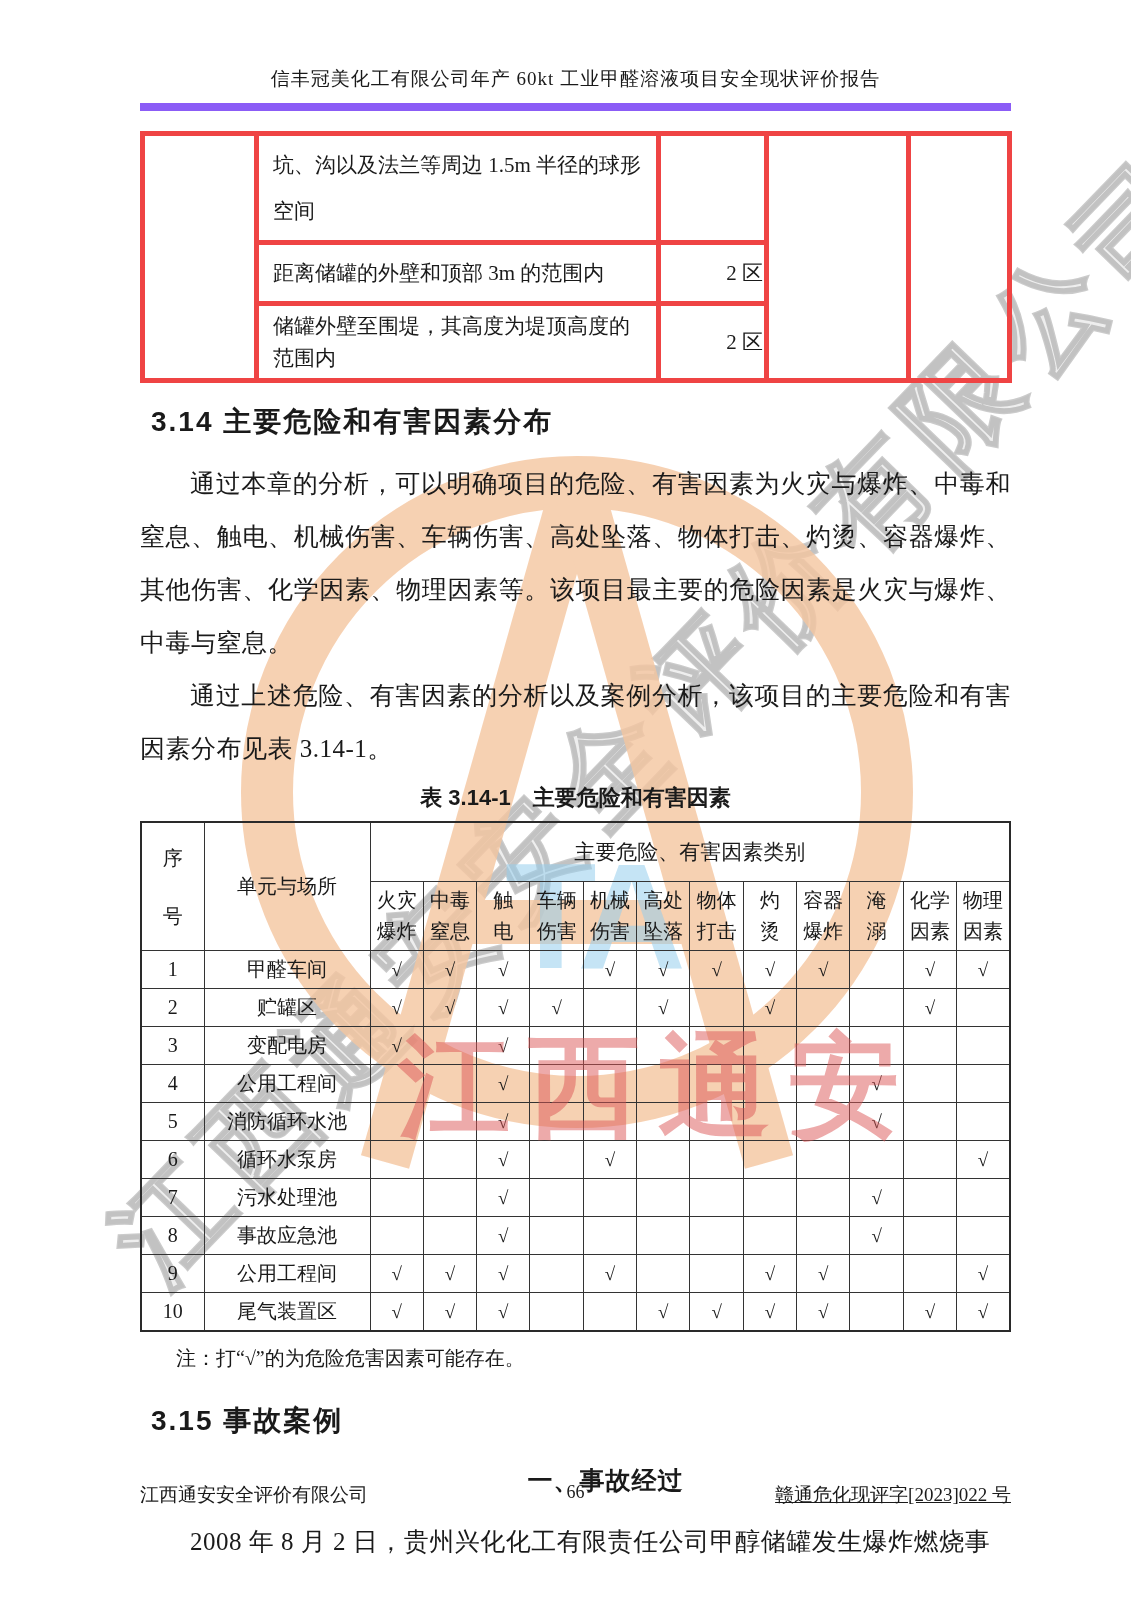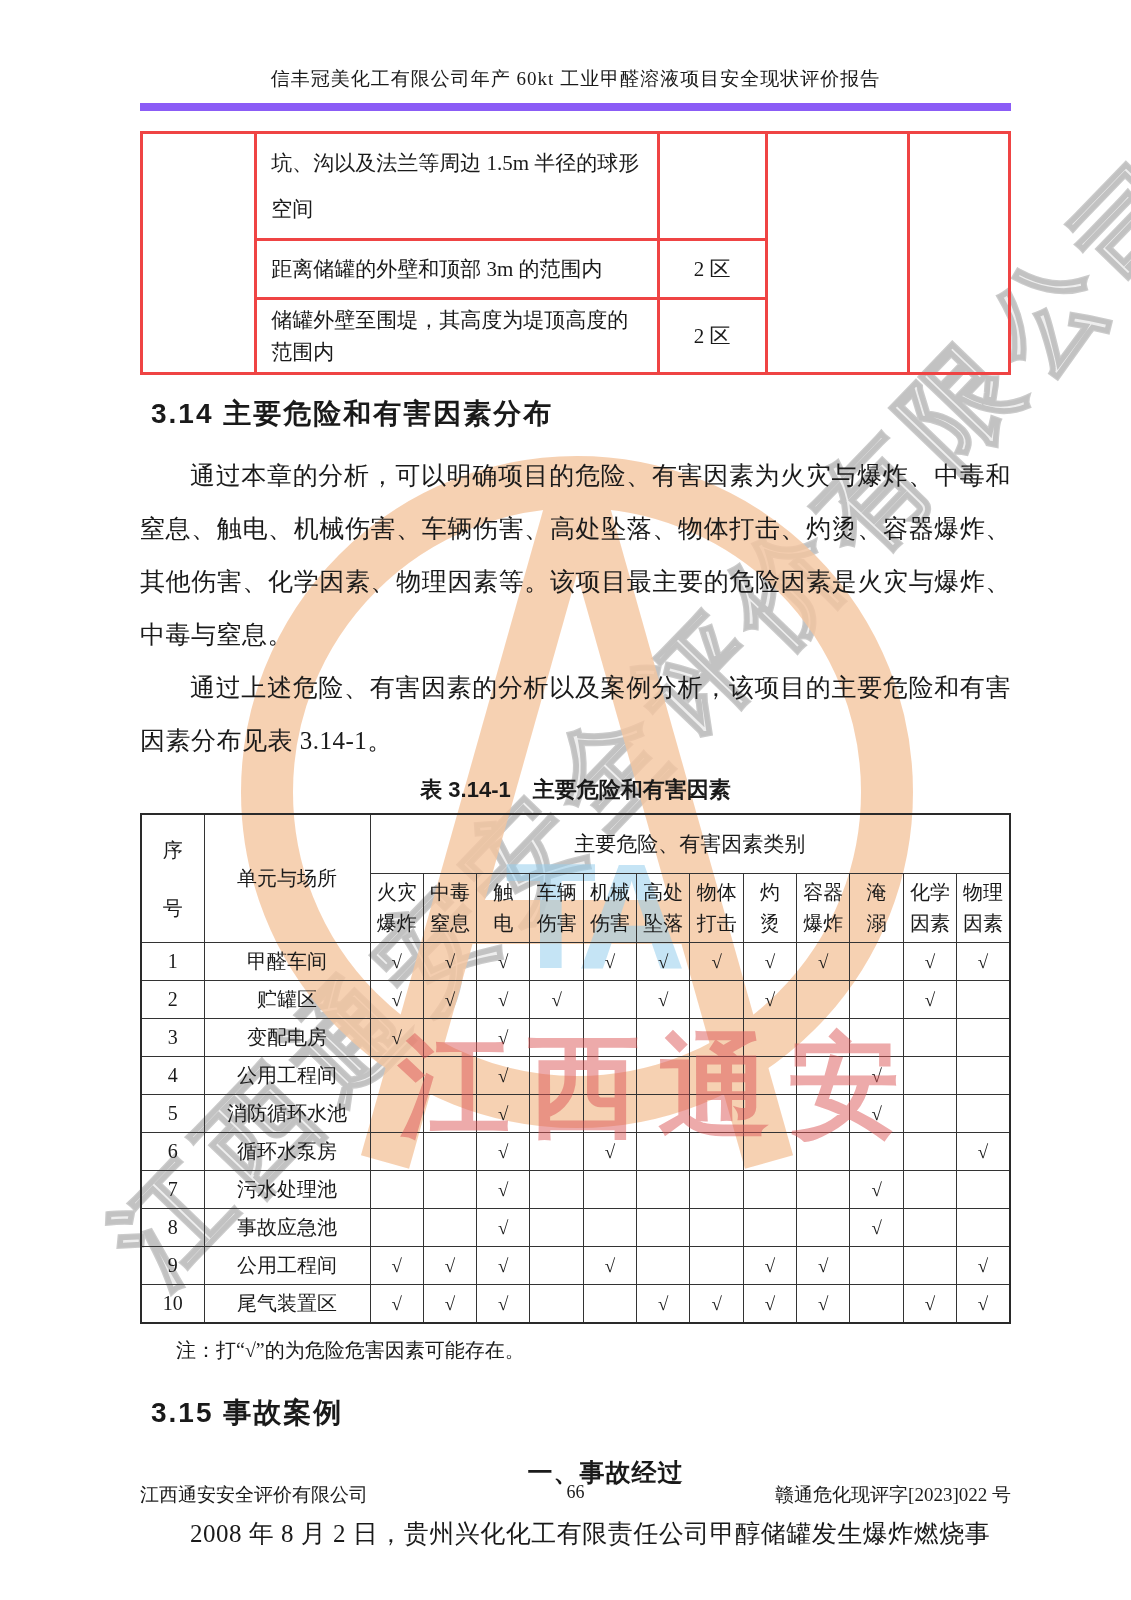--- a/index.html
+++ b/index.html
@@ -38,26 +38,26 @@
   
   .content{position:absolute;left:140px;top:0;width:871px;z-index:2;}
   .doc-header{
     margin-top:66px;text-align:center;
     font-size:19px;letter-spacing:1px;
     padding-bottom:11px;border-bottom:8px solid #8b5cf6;
   }
   
   table{border-collapse:collapse;}
   .top-table{width:100%;margin-top:20px;border:2px solid #2a2a2a;table-layout:fixed;font-size:21px;}
-  .top-table td{border:3px solid #ef4444;vertical-align:middle;background:transparent;margin-top:10px;}
+  .top-table td{border:5px solid #ef4444;vertical-align:middle;background:transparent;margin-top:10px;}
   .tt-text{padding:4px 10px 4px 14px;text-align:left;}
   .tt-tall{line-height:46px;height:96px;}
   .tt-mid{height:48px;}
   .tt-low{line-height:32px;height:64px;}
-  .tt-zone{text-align:center;}
+  .tt-zone{text-align:right;}
   
   .h-section{font-size:28px;font-weight:bold;letter-spacing:2px;margin:20px 0 0 11px;
     font-family:"Liberation Sans","DejaVu Sans",sans-serif;}
   .para{font-size:25px;line-height:53px;text-align:justify;text-indent:2em;
     letter-spacing:0.5px;margin:16px 0 0 0;}
   .para2{margin-top:0;}
   .tbl-caption{text-align:center;font-size:22px;font-weight:bold;margin:8px 0 8px 0;
     font-family:"Liberation Sans","DejaVu Sans",sans-serif;}
   
   .hazard-table{width:100%;border:2px solid #2a2a2a;table-layout:fixed;font-size:20px;}
@@ -70,21 +70,21 @@
   .c-mark{font-size:19px;}
   .tbl-note{font-size:20px;margin:13px 0 0 0;padding-left:36px;}
   .sub-heading{font-size:25px;font-weight:bold;margin:24px 0 0 0;padding-left:60px;
     font-family:"Liberation Sans","DejaVu Sans",sans-serif;letter-spacing:1px;text-align:center;}
   .h-315{margin-top:30px;}
   .para3{margin-top:18px;}
   
   .footer{position:absolute;left:140px;top:1482px;width:871px;z-index:2;font-size:19px;}
   .footer .f-left{position:absolute;left:0;}
   .footer .f-center{position:absolute;left:0;width:100%;text-align:center;font-size:18px;}
-  .footer .f-right{position:absolute;right:0;}
+  .footer .f-right{position:absolute;right:0;text-decoration:underline;}
 </style>
 </head>
 <body>
 
 <div class="page">
 
   <div class="wm-under">
     <div class="wm-diagonal">江西通安安全评价有限公司</div>
     <svg class="wm-logo" width="744" height="764" viewBox="0 0 744 764">
       <circle cx="372" cy="372" r="310" fill="none" stroke="#f5c6a0" stroke-width="52"></circle>

